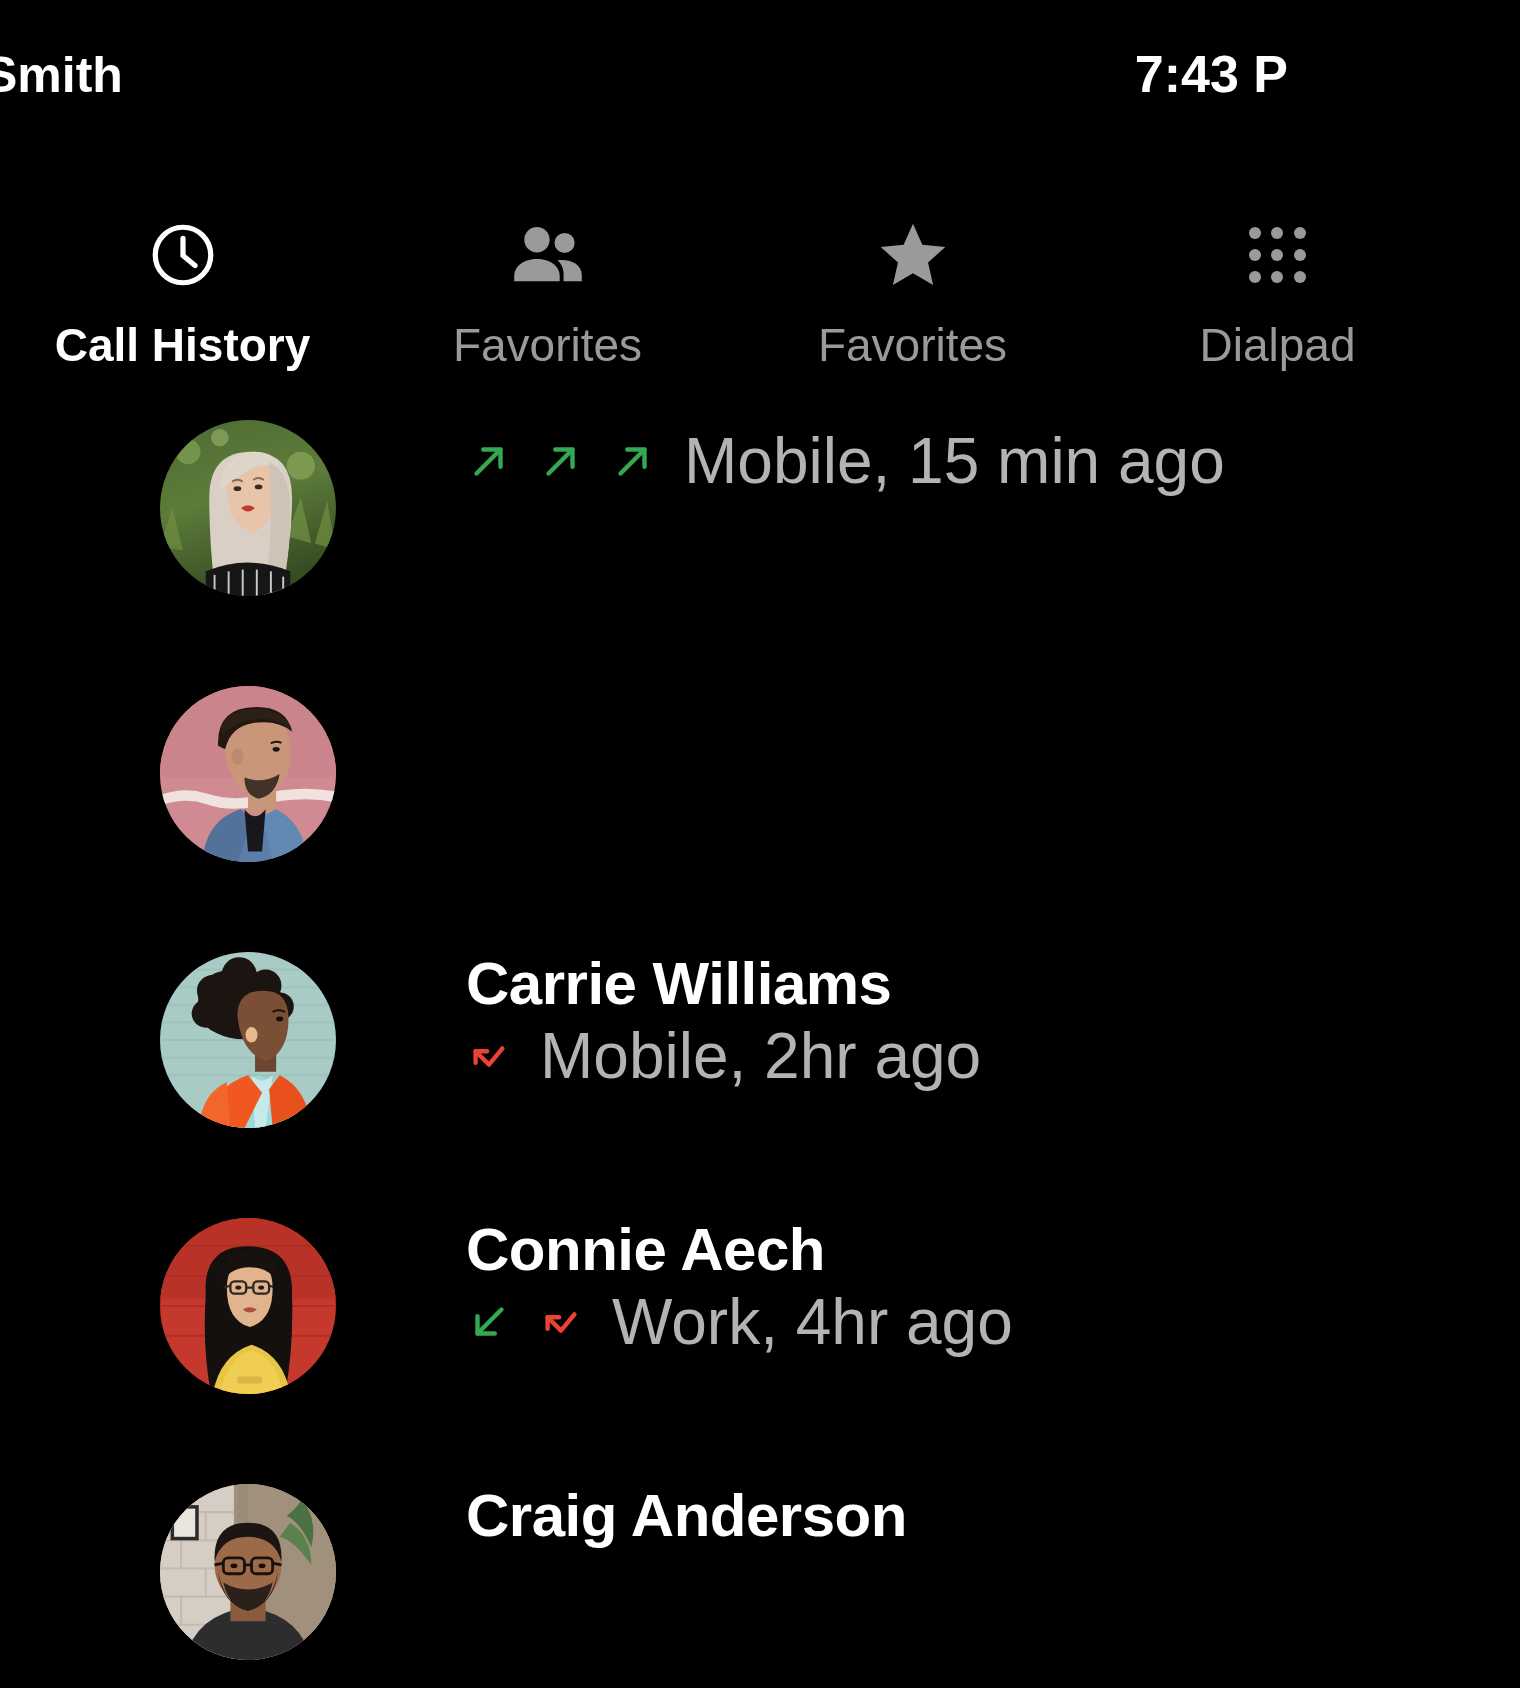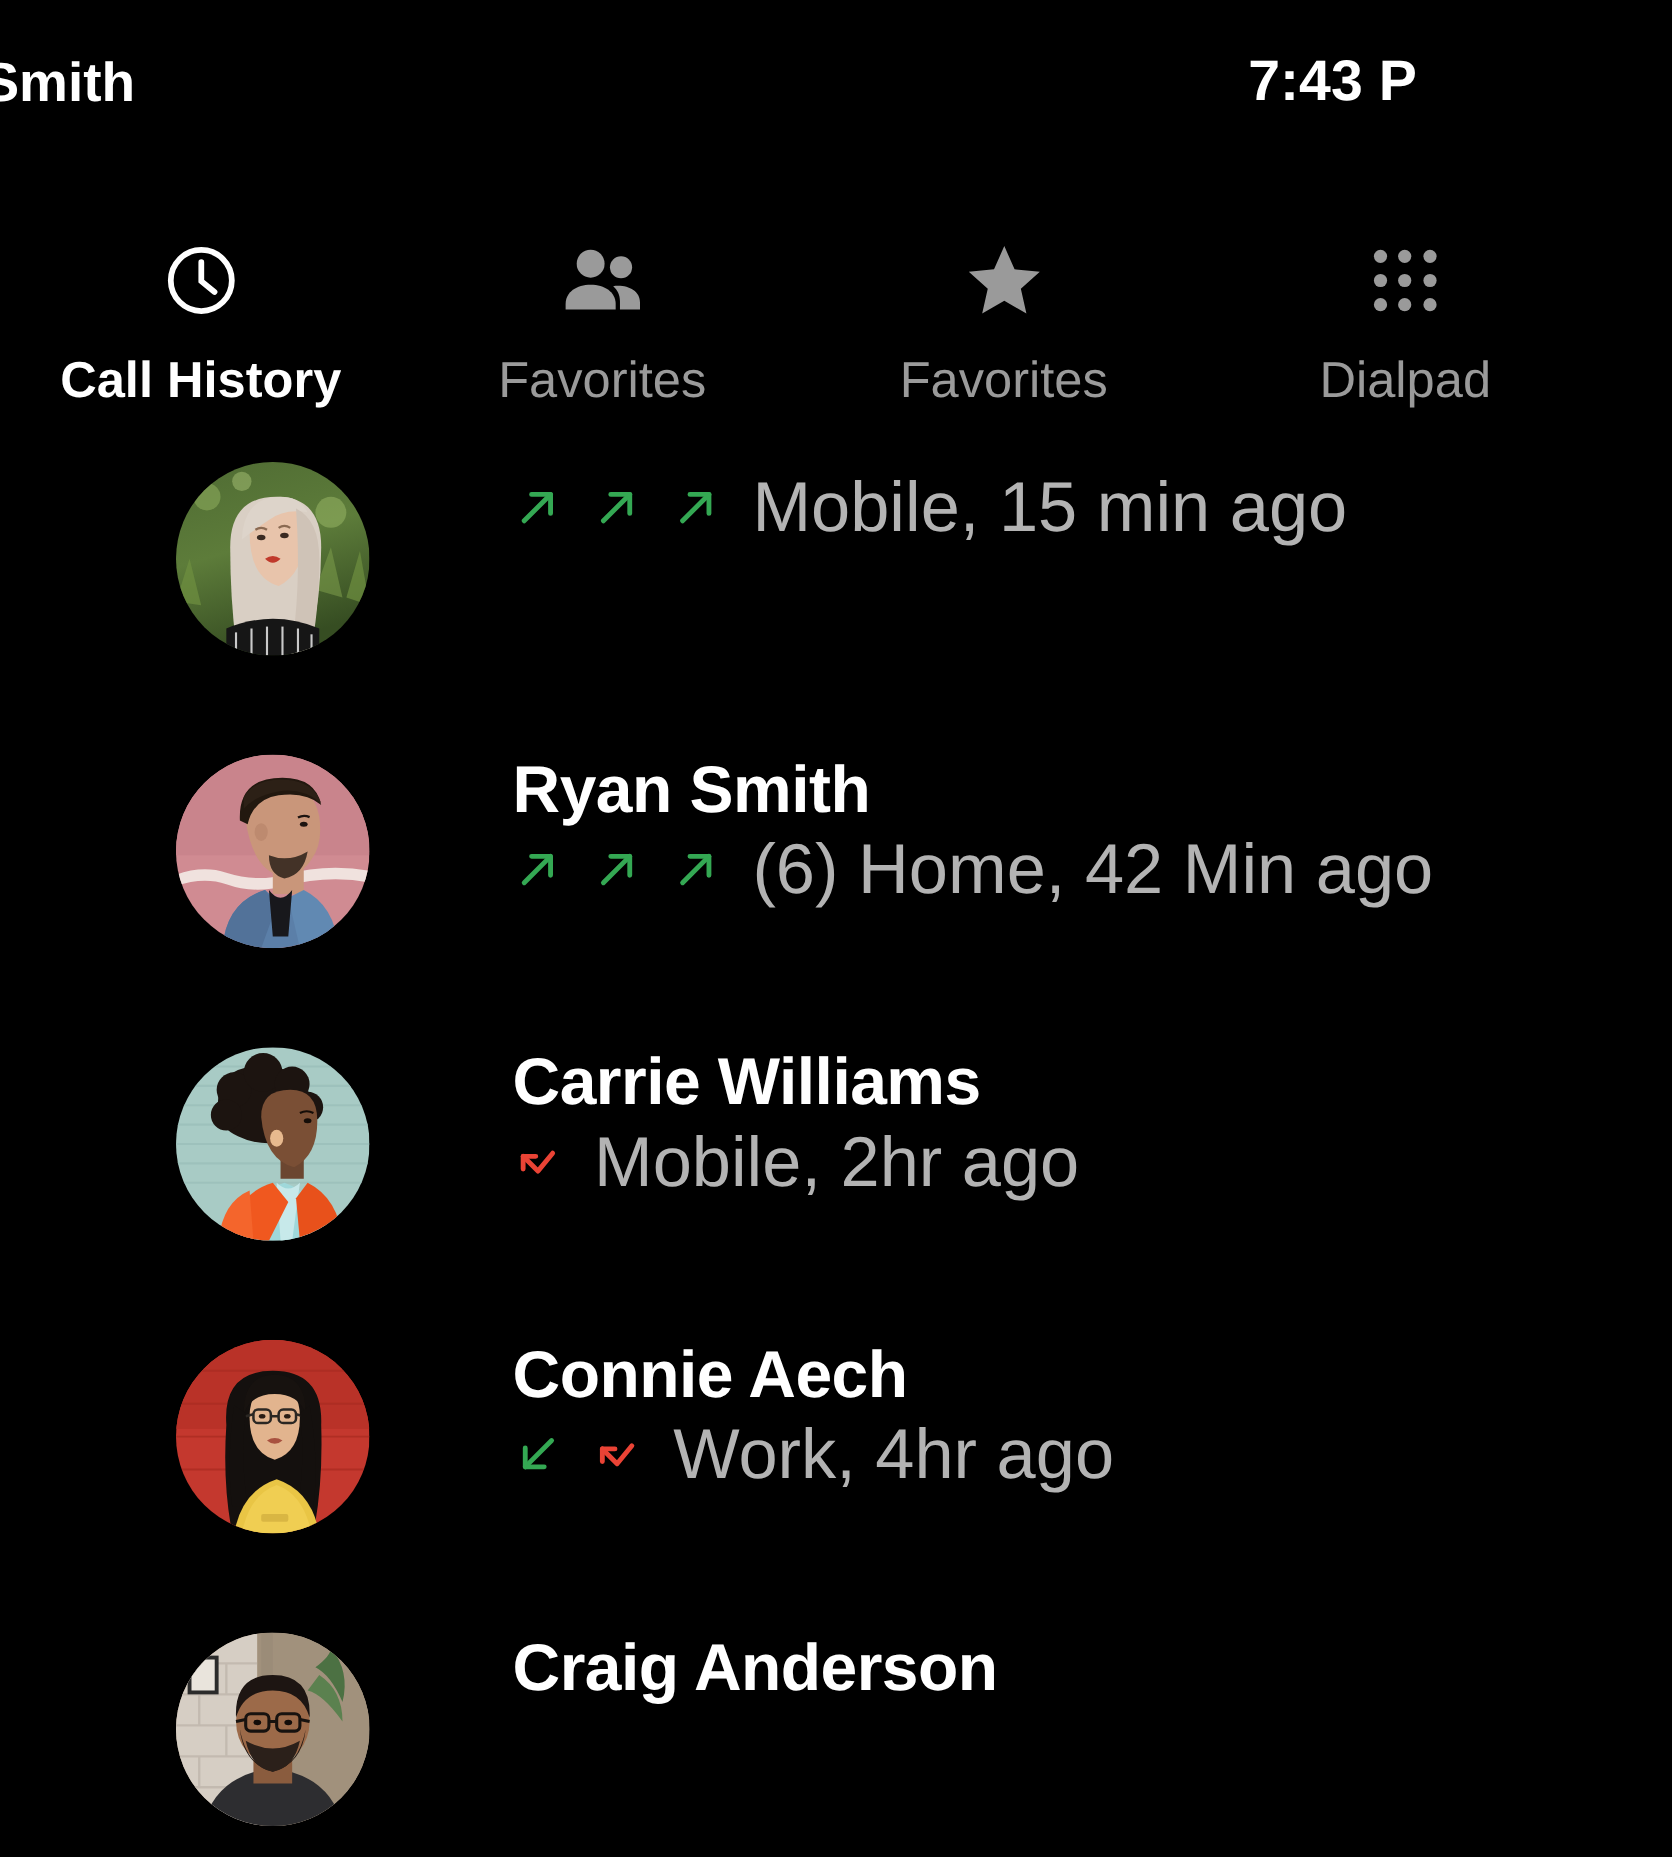--- a/index.html
+++ b/index.html
@@ -236,40 +236,20 @@
           <path d="M35 22 q6 -10 22 -9 q14 1 18 12 q-10 -8 -22 -6 q-12 2 -18 9z" fill="#2c2016"></path>
 
           <path d="M48 52 q10 4 20 -2 q-2 12 -12 14 q-8 -2 -8 -12z" fill="#2b2119" opacity=".85"></path>
 
           <ellipse cx="44" cy="40" rx="3.4" ry="4.6" fill="#bd8a6f"></ellipse>
 
           <ellipse cx="66" cy="36" rx="2" ry="1.3" fill="#1d1410"></ellipse>
           <path d="M63 32.5 q3 -1.6 6 -.2" stroke="#1d1410" stroke-width="1.2" fill="none"></path>
         </svg>
       </div>
-      <div class="row-text">
-        <div class="contact-name">Ryan Smith</div>
-        <div class="call-meta">
-          <span class="arrows">
-            <svg width="46" height="46" viewBox="0 0 24 24" fill="none" stroke="#34a853" stroke-width="2.3" stroke-linecap="round" stroke-linejoin="round">
-                <path d="M5.5 18.5 L18 6"></path>
-                <path d="M9 6h9v9"></path>
-              </svg>
-            <svg width="46" height="46" viewBox="0 0 24 24" fill="none" stroke="#34a853" stroke-width="2.3" stroke-linecap="round" stroke-linejoin="round">
-                <path d="M5.5 18.5 L18 6"></path>
-                <path d="M9 6h9v9"></path>
-              </svg>
-            <svg width="46" height="46" viewBox="0 0 24 24" fill="none" stroke="#34a853" stroke-width="2.3" stroke-linecap="round" stroke-linejoin="round">
-                <path d="M5.5 18.5 L18 6"></path>
-                <path d="M9 6h9v9"></path>
-              </svg>
-          </span>
-          <span class="meta-text">(6) Home, 42 Min ago</span>
-        </div>
-      </div>
     </div>
 
     <div class="call-row">
       <div class="avatar">
         <svg viewBox="0 0 100 100" preserveAspectRatio="xMidYMid slice">
           <rect width="100" height="100" fill="#a8cbc5"></rect>
           <g stroke="#9abfb9" stroke-width="1.1" opacity=".8">
             <path d="M0 10h100"></path>
               <path d="M0 20h100"></path>
               <path d="M0 30h100"></path>

